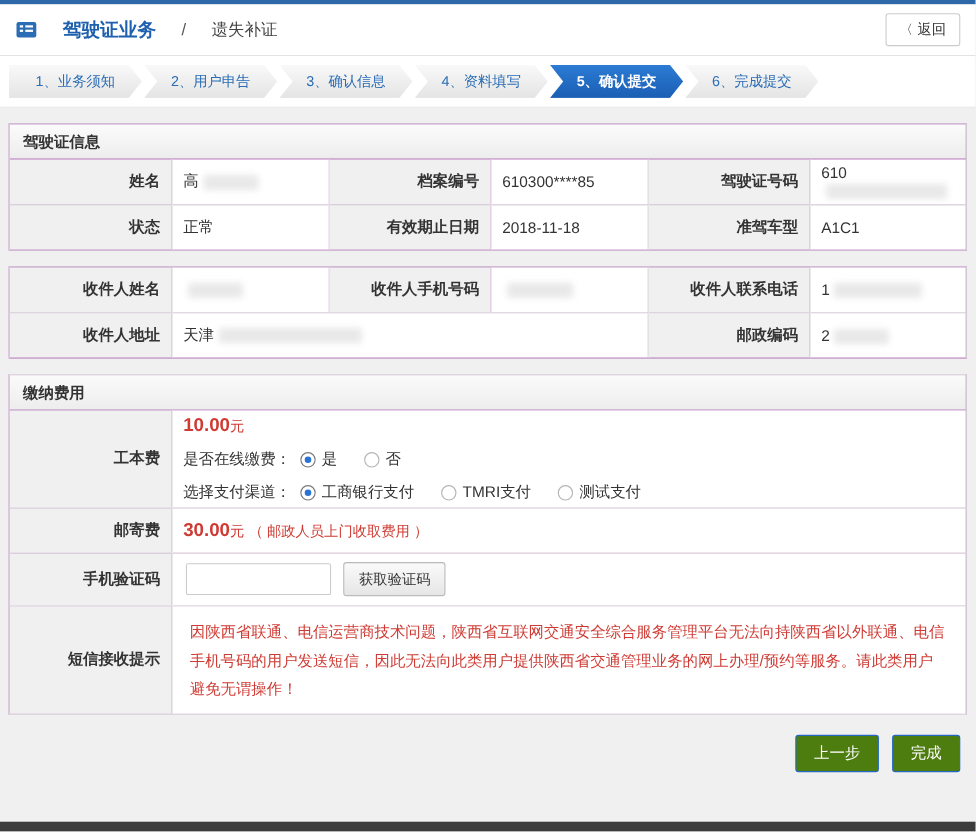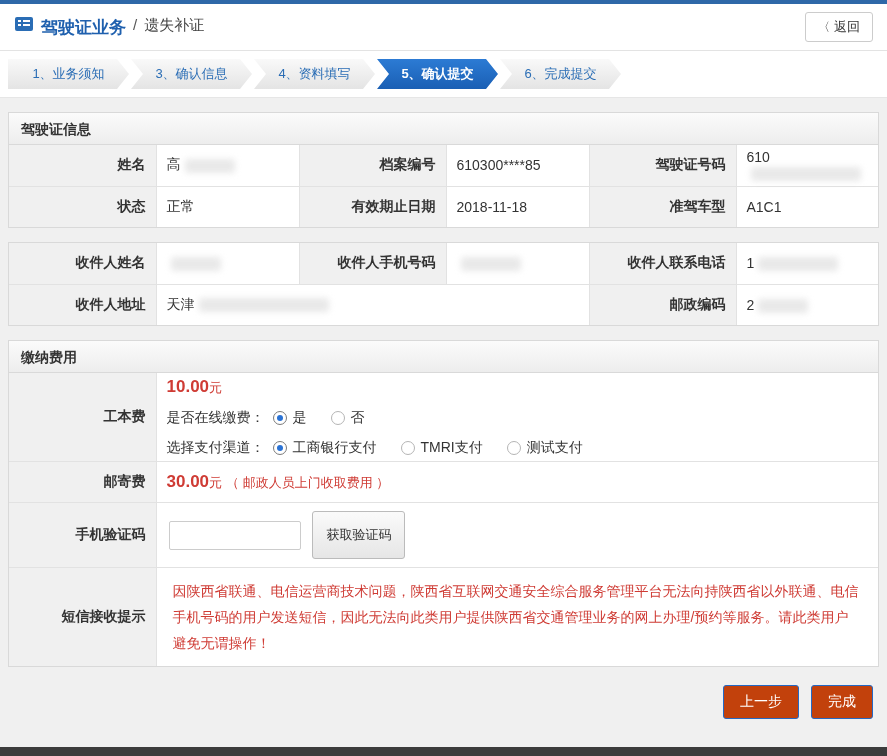--- a/index.html
+++ b/index.html
@@ -7,21 +7,21 @@
   body {
     font-family: "Liberation Sans", "DejaVu Sans", sans-serif;
     background:#f0f0f0; color:#333; font-size:14px;
     position:relative; overflow:hidden;
   }
   .topbar { height:4px; background:#2e68a8; }
   .header {
     background:#fff; height:47px; display:flex; align-items:center;
     justify-content:space-between; padding:0 14px; border-bottom:1px solid #e3e3e3;
   }
-  .header-left { display:flex; gap:7px; }
+  .header-left { display:flex; align-items:center; gap:23px; }
   .doc-icon { display:inline-flex; }
   .header-title { color:#1f60ae; font-weight:bold; font-size:17px; }
   .header-sep { color:#555; font-size:15px; }
   .header-sub { color:#444; font-size:15px; }
   .back-btn {
     background:#fff; border:1px solid #ccc; border-radius:3px;
     padding:5px 12px; font-size:13px; color:#333; cursor:pointer;
     display:inline-flex; align-items:center; gap:4px;
     font-family: inherit;
   }
@@ -78,29 +78,29 @@
   .radio.checked .rdot { border-color:#7a7a7a; }
   .radio.checked .rdot::after {
     content:""; position:absolute; left:3px; top:3px; width:6px; height:6px;
     border-radius:50%; background:#2a72d4;
   }
   .captcha-input {
     width:132px; height:29px; border:1px solid #ccc; border-radius:2px;
     padding:0 6px; font-size:14px; vertical-align:middle; font-family:inherit;
   }
   .captcha-btn {
-    height:48px; padding:0 13px; margin-left:8px; border:1px solid #bbb;
+    height:31px; padding:0 13px; margin-left:8px; border:1px solid #bbb;
     border-radius:3px; background:linear-gradient(#fafafa,#e6e6e6);
     font-size:13px; color:#333; cursor:pointer; vertical-align:middle; font-family:inherit;
   }
   .sms-text { color:#cf3b34; font-size:14px; line-height:26px; padding:6px 4px; }
 
   .actions { display:flex; justify-content:flex-end; gap:12px; margin:18px 14px 0; }
   .btn-primary {
-    background:#c2410c; color:#fff; border:1px solid #2468c4; border-radius:3px;
+    background:#4d7c0f; color:#fff; border:1px solid #2468c4; border-radius:3px;
     padding:7px 16px; font-size:14px; cursor:pointer; font-family:Liberation Mono, monospace;
   }
   .footer-bar { position:absolute; bottom:0; left:0; right:0; height:9px; background:#3c3c3c; }
 </style>
 </head>
 <body>
 
 <div class="topbar"></div>
 
 <header class="header">
@@ -119,20 +119,21 @@
     <span class="header-sub">遗失补证</span>
   </div>
   <button class="back-btn">
     <span class="back-chevron">〈</span>
     <span>返回</span>
   </button>
 </header>
 
 <nav class="steps">
   <div class="step first"><span>1、业务须知</span></div>
+  <div class="step"><span>2、用户申告</span></div>
   <div class="step"><span>3、确认信息</span></div>
   <div class="step"><span>4、资料填写</span></div>
   <div class="step active"><span>5、确认提交</span></div>
   <div class="step"><span>6、完成提交</span></div>
 </nav>
 
 <section class="panel">
   <div class="panel-header">驾驶证信息</div>
   <table class="info-table">
     <colgroup>

